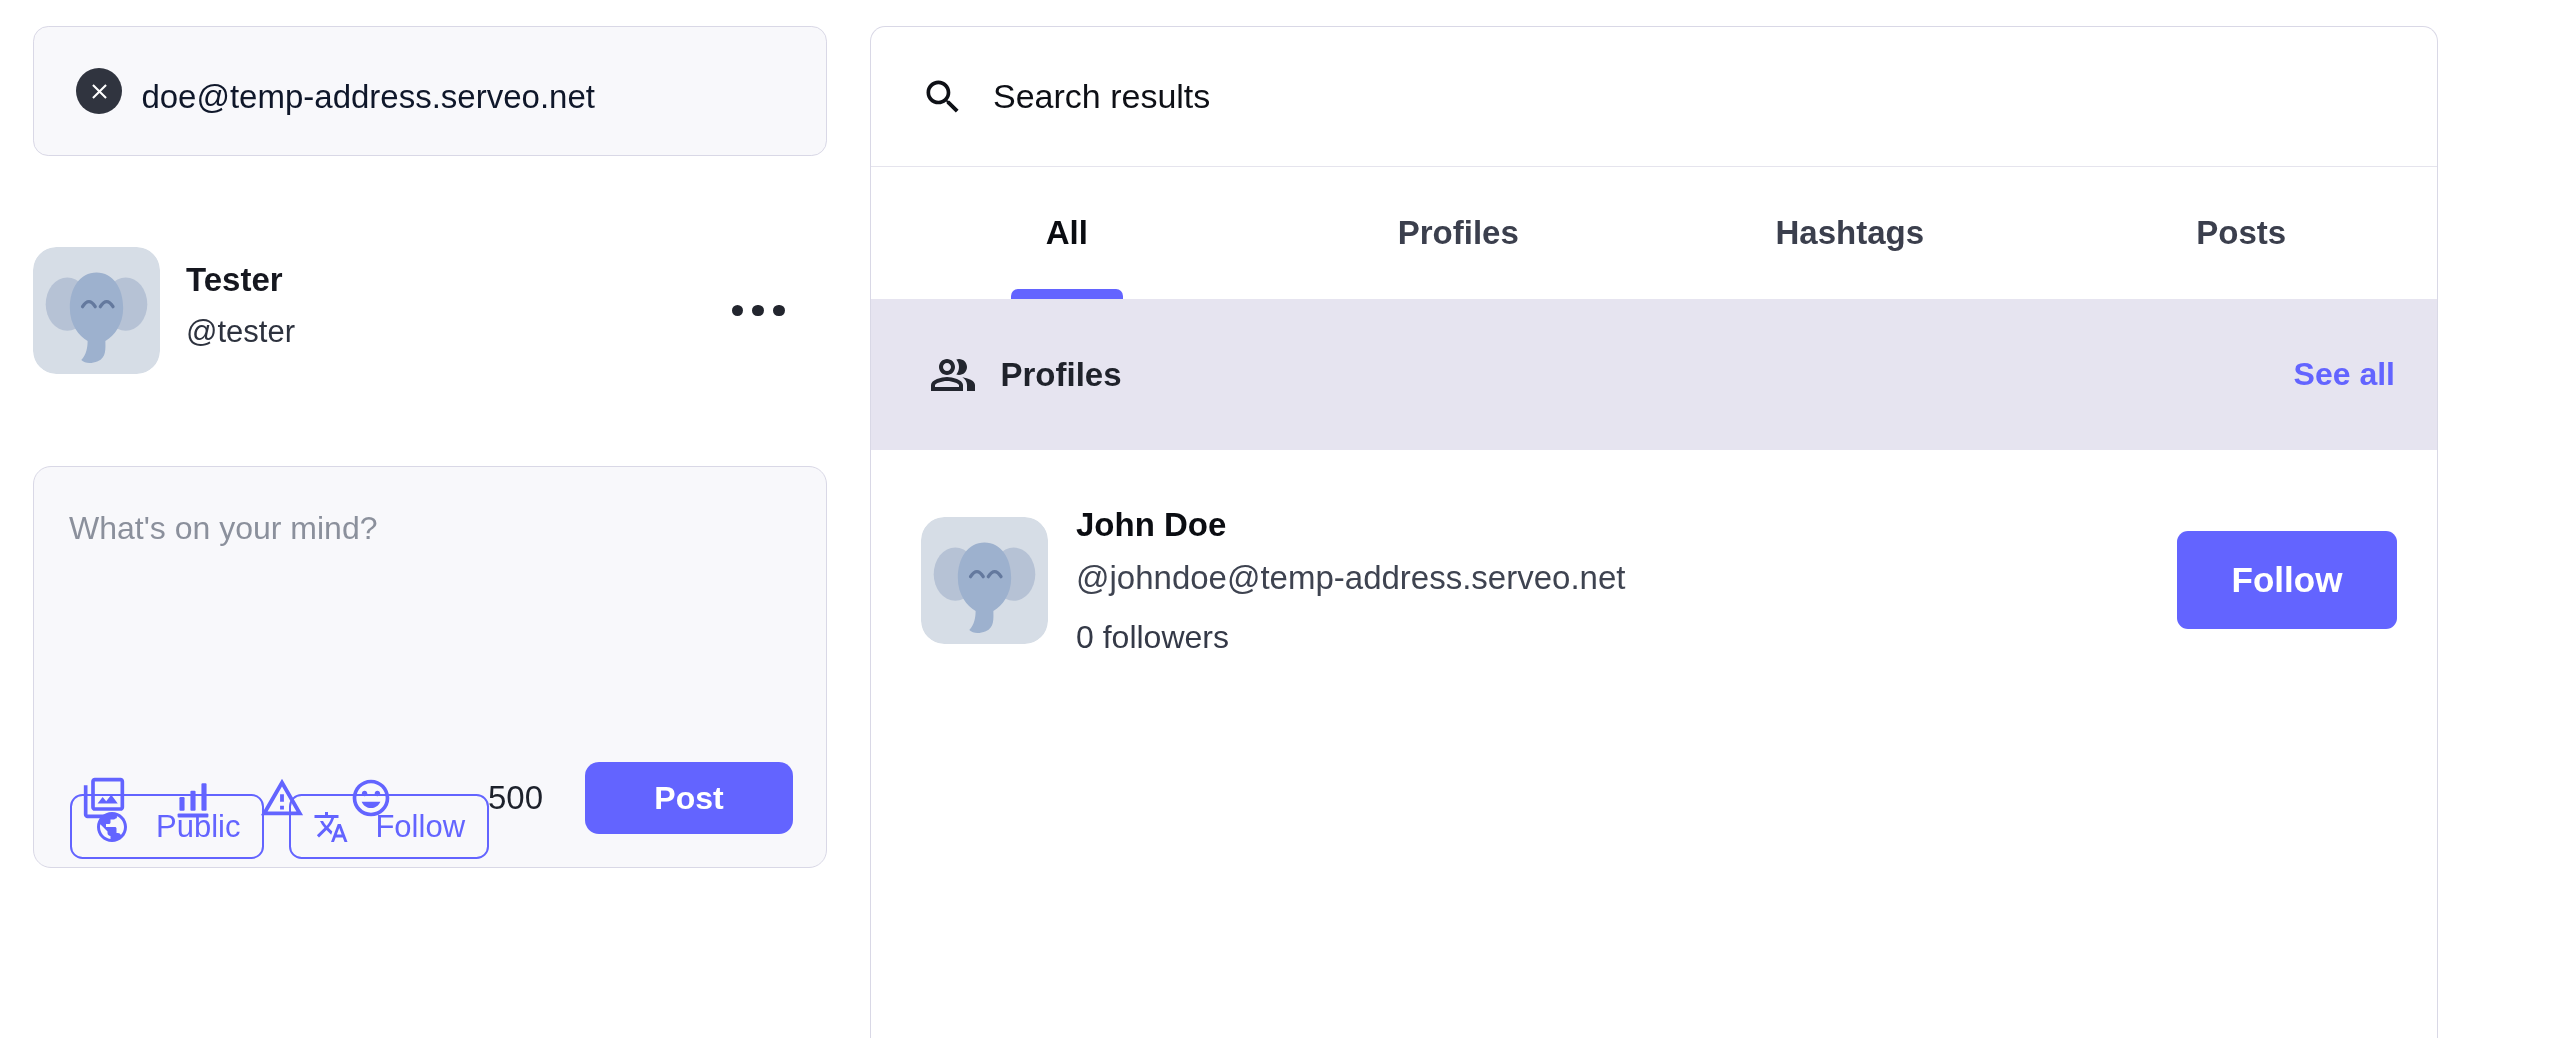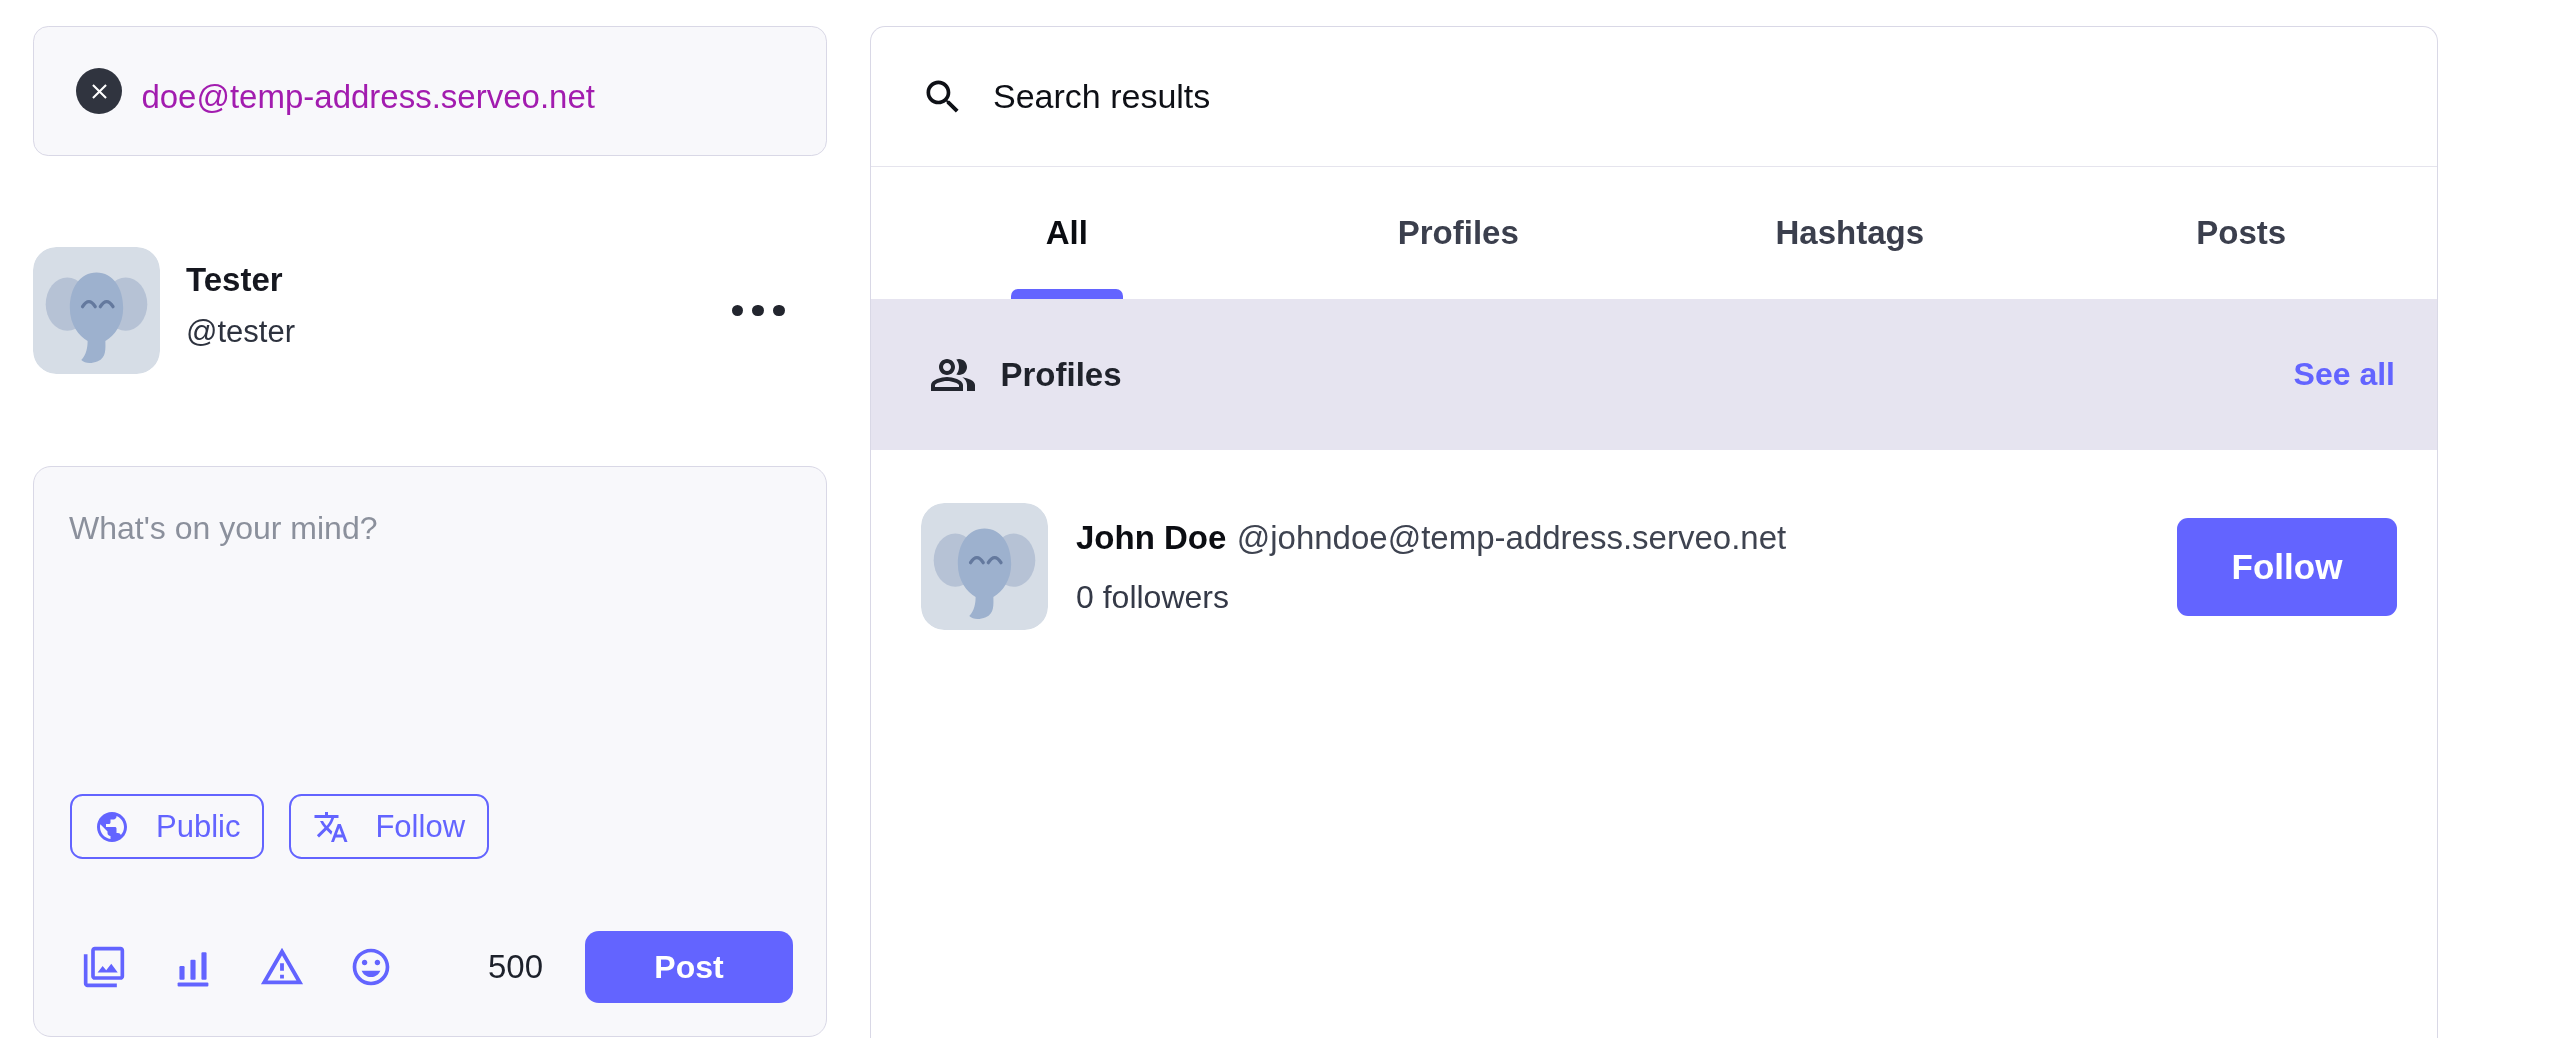--- a/index.html
+++ b/index.html
@@ -23,39 +23,39 @@
     background:var(--card); border:1.4px solid var(--border); border-radius:15.2px;
     display:flex; align-items:center; padding:0 28px 0 42px;
   }
   .clear-btn{
     width:46px;height:46px;border-radius:50%;background:var(--dark-btn);
     border:none;display:flex;align-items:center;justify-content:center;
     margin-right:19.4px;flex:none;
   }
   .search-input{
     flex:1;border:none;background:transparent;outline:none;
-    font-size:33px;color:#a21caf;font-family:inherit;min-width:0;margin-top:12px;
+    font-size:33px;color:#0f172a;font-family:inherit;min-width:0;margin-top:12px;
   }
 
   .profile-row{
     position:absolute; left:33px; top:247px; width:794px; height:127px;
     display:flex; align-items:stretch;
   }
   .avatar{width:127px;height:127px;border-radius:23.5px;overflow:hidden;flex:none;}
   .profile-names{margin-left:26px;padding-top:11px;}
   .display-name{font-size:33px;font-weight:700;color:#15171f;line-height:43px;}
   .handle{font-size:31px;color:#2d323e;line-height:40px;margin-top:11px;}
   .kebab-btn{
     margin-left:auto;align-self:center;margin-right:35px;background:none;border:none;
     display:flex;gap:9px;padding:7px;
   }
   .kebab-btn i{width:11.8px;height:11.8px;border-radius:50%;background:#22252e;display:block;}
 
   .compose-box{
-    position:absolute; left:33px; top:466px; width:794px; height:571px;
+    position:absolute; left:33px; top:466px; width:794px; height:402px;
     background:var(--card); border:1.4px solid var(--border); border-radius:18px;
   }
   .placeholder{position:absolute;left:35px;top:43px;font-size:32px;color:var(--muted);}
   .opts-row{position:absolute;left:36px;top:327px;display:flex;gap:25px;}
   .opt-btn{
     display:flex;align-items:center;gap:26px;height:65px;padding:0 22px;
     border:2.1px solid var(--accent);border-radius:12.5px;color:var(--accent);
     font-size:31px;background:transparent;
   }
   .actions-row{
@@ -99,21 +99,21 @@
     padding:0 42px 0 58px;
   }
   .section-row .sec-icon{margin-right:23.5px;color:#23262f;}
   .section-label{font-size:33px;font-weight:700;color:#1f222b;}
   .see-all{
     margin-left:auto;background:none;border:none;
     font-size:32px;font-weight:600;color:var(--accent);
   }
   .result-row{display:flex;align-items:center;padding:53px 40px 0 50px;}
   .result-texts{margin-left:28px;}
-  .result-line1{display:flex;align-items:baseline;gap:10.4px;font-size:33px;line-height:43px;}
+  .result-line1{display:flex;align-items:baseline;gap:10.4px;font-size:33px;line-height:43px;flex-direction:column;}
   .result-name{font-weight:700;color:#0b0d12;}
   .result-handle{font-weight:400;color:var(--handle);}
   .result-followers{font-size:32px;color:#343947;margin-top:18px;line-height:40px;}
   .follow-btn{
     margin-left:auto;width:220px;height:98px;background:var(--accent);color:#fff;
     border:none;border-radius:11px;font-size:35px;font-weight:700;flex:none;
   }
 </style>
 </head>
 <body>

